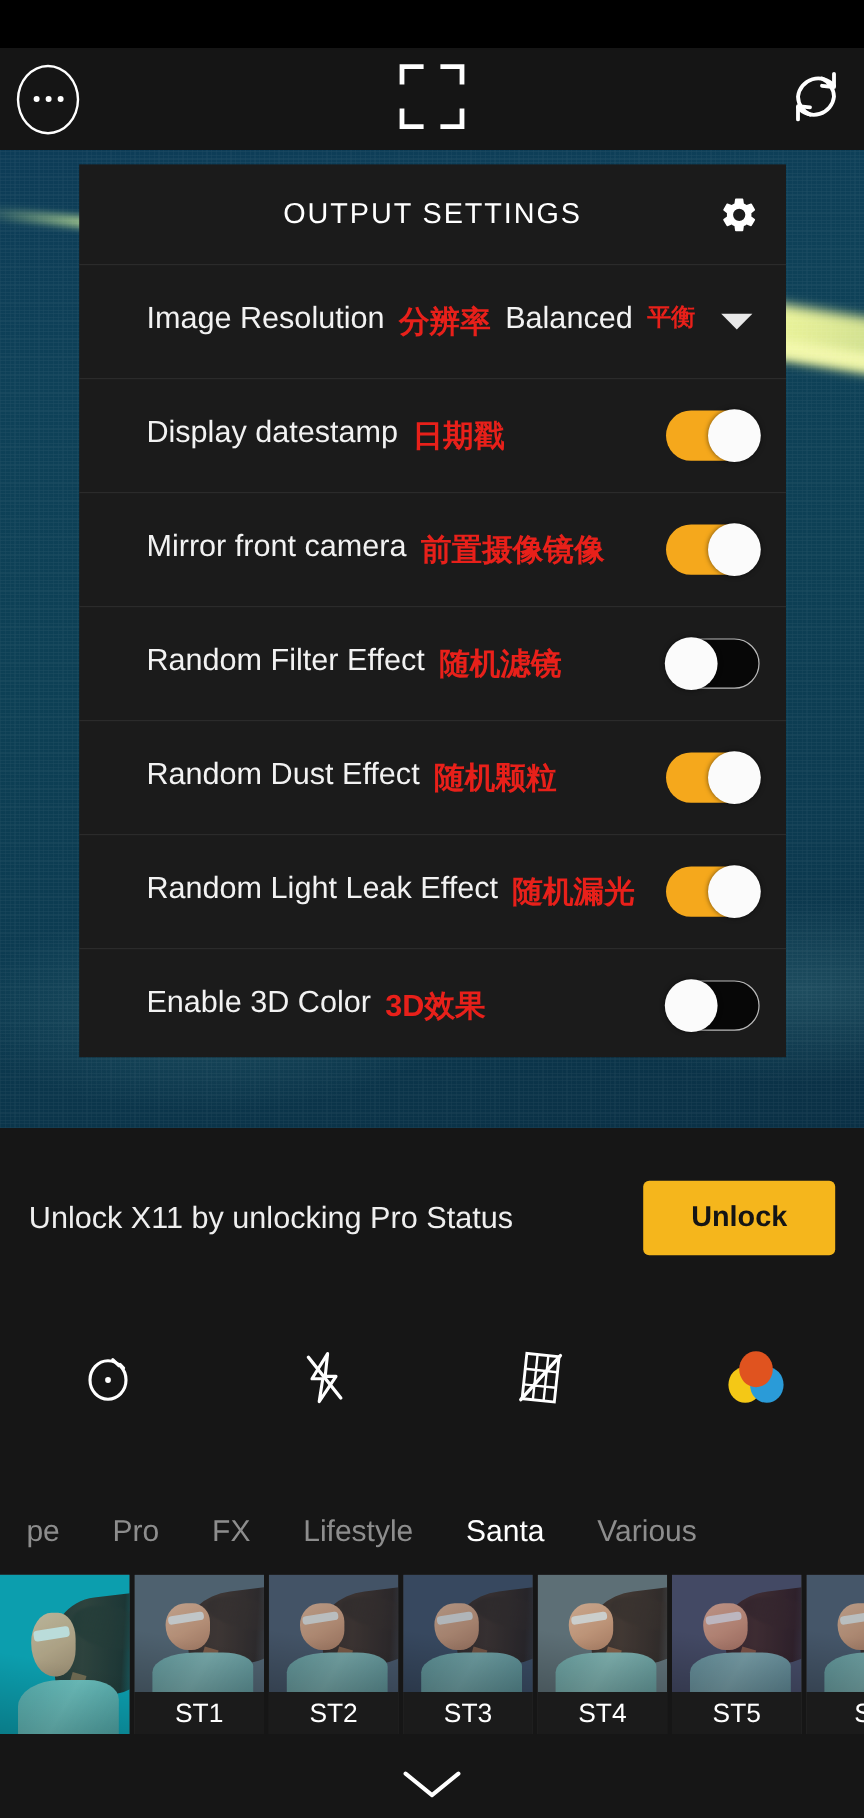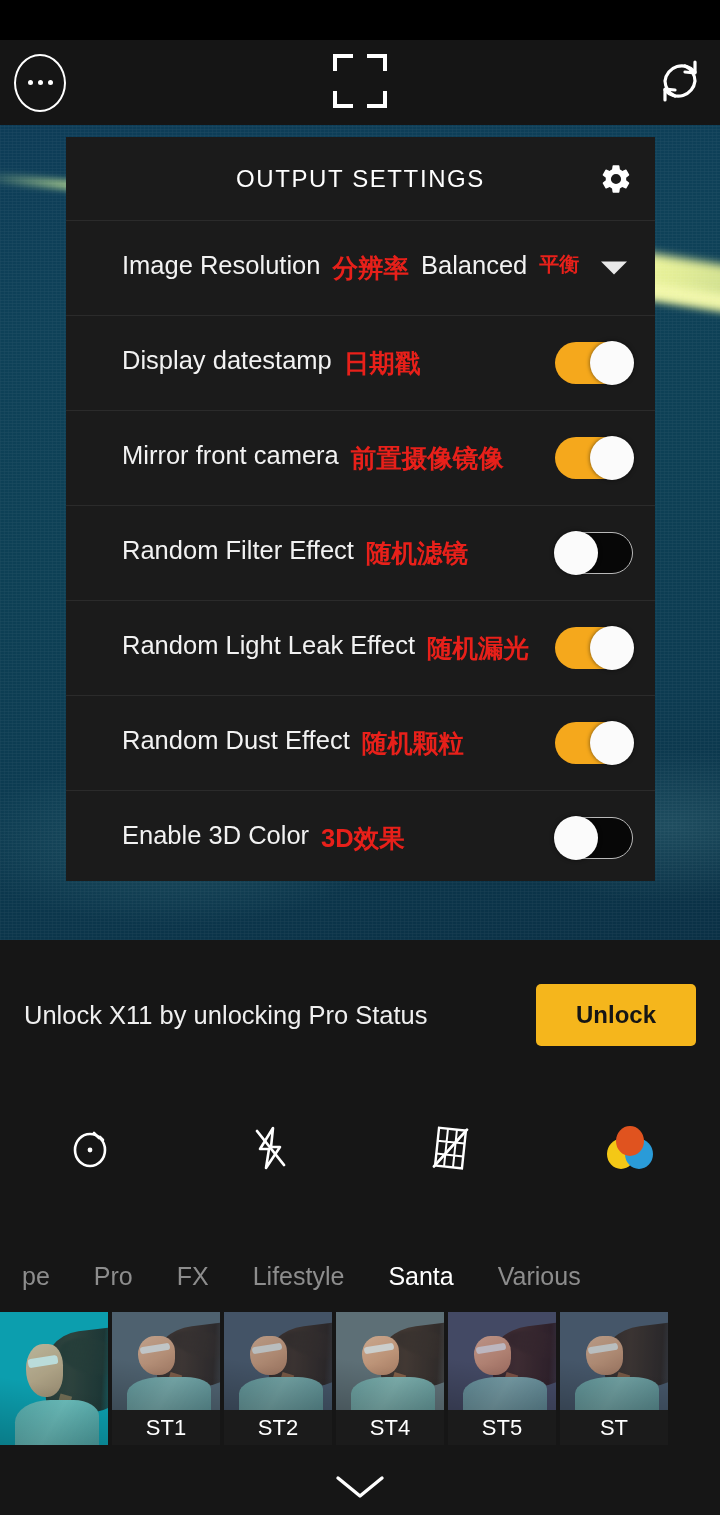--- a/index.html
+++ b/index.html
@@ -215,32 +215,32 @@
         <span class="lbl-en">Random Filter Effect</span>
         <span class="lbl-cn">随机滤镜</span>
       </div>
       <div class="switch off">
         <span class="knob"></span>
       </div>
     </div>
 
     <div class="row">
       <div class="row-label">
+        <span class="lbl-en">Random Dust Effect</span>
+        <span class="lbl-cn">随机颗粒</span>
+      </div>
+      <div class="switch on">
+        <span class="knob"></span>
+      </div>
+    </div>
+
+    <div class="row">
+      <div class="row-label">
         <span class="lbl-en">Random Light Leak Effect</span>
         <span class="lbl-cn">随机漏光</span>
-      </div>
-      <div class="switch on">
-        <span class="knob"></span>
-      </div>
-    </div>
-
-    <div class="row">
-      <div class="row-label">
-        <span class="lbl-en">Random Dust Effect</span>
-        <span class="lbl-cn">随机颗粒</span>
       </div>
       <div class="switch on">
         <span class="knob"></span>
       </div>
     </div>
 
     <div class="row">
       <div class="row-label">
         <span class="lbl-en">Enable 3D Color</span>
         <span class="lbl-cn">3D效果</span>
@@ -352,20 +352,36 @@
             <div class="ph-glass"></div>
           <div class="ph-strap"></div>
             <div class="ph-body"></div>
           <div class="ph-tint" style="background:rgba(60,75,95,0.28)"></div>
           <div class="ph-shadow"></div>
         </div>
       </div>
       <div class="thumb-cap">ST2</div>
     </div>
 
+    <div class="thumb">
+      <div class="thumb-img">
+        <div class="ph">
+          <div class="ph-bg" style="background:#3b4d63"></div>
+          <div class="ph-hair"></div>
+            <div class="ph-hair2"></div>
+          <div class="ph-face"></div>
+            <div class="ph-glass"></div>
+          <div class="ph-strap"></div>
+            <div class="ph-body"></div>
+          <div class="ph-tint" style="background:rgba(45,62,85,0.30)"></div>
+          <div class="ph-shadow"></div>
+        </div>
+      </div>
+      <div class="thumb-cap">ST3</div>
+    </div>
 
     <div class="thumb">
       <div class="thumb-img">
         <div class="ph">
           <div class="ph-bg" style="background:#5d7076"></div>
           <div class="ph-hair"></div>
             <div class="ph-hair2"></div>
           <div class="ph-face"></div>
             <div class="ph-glass"></div>
           <div class="ph-strap"></div>

